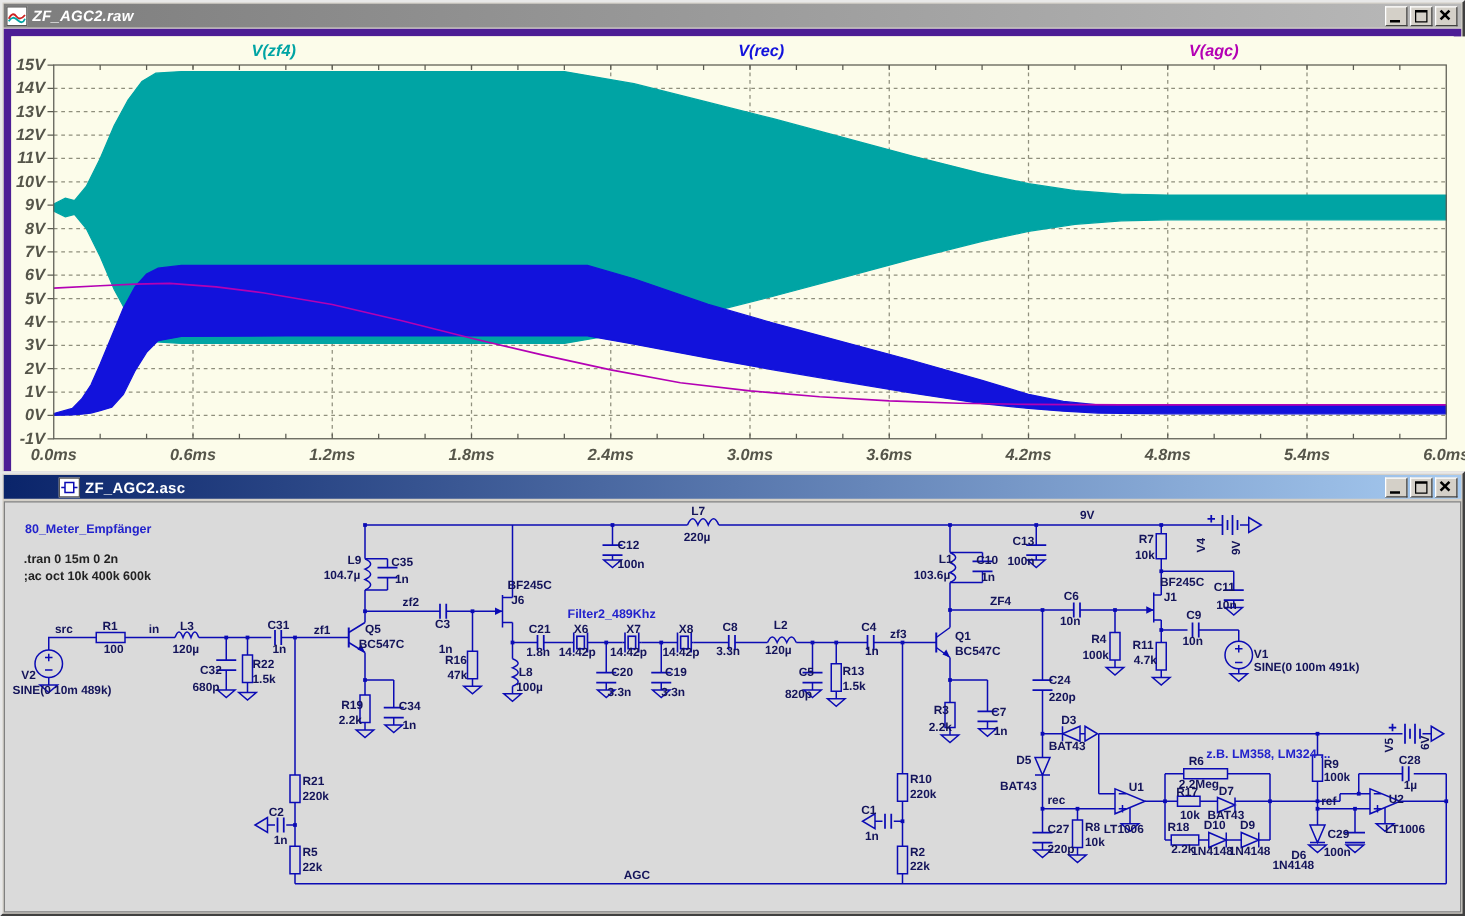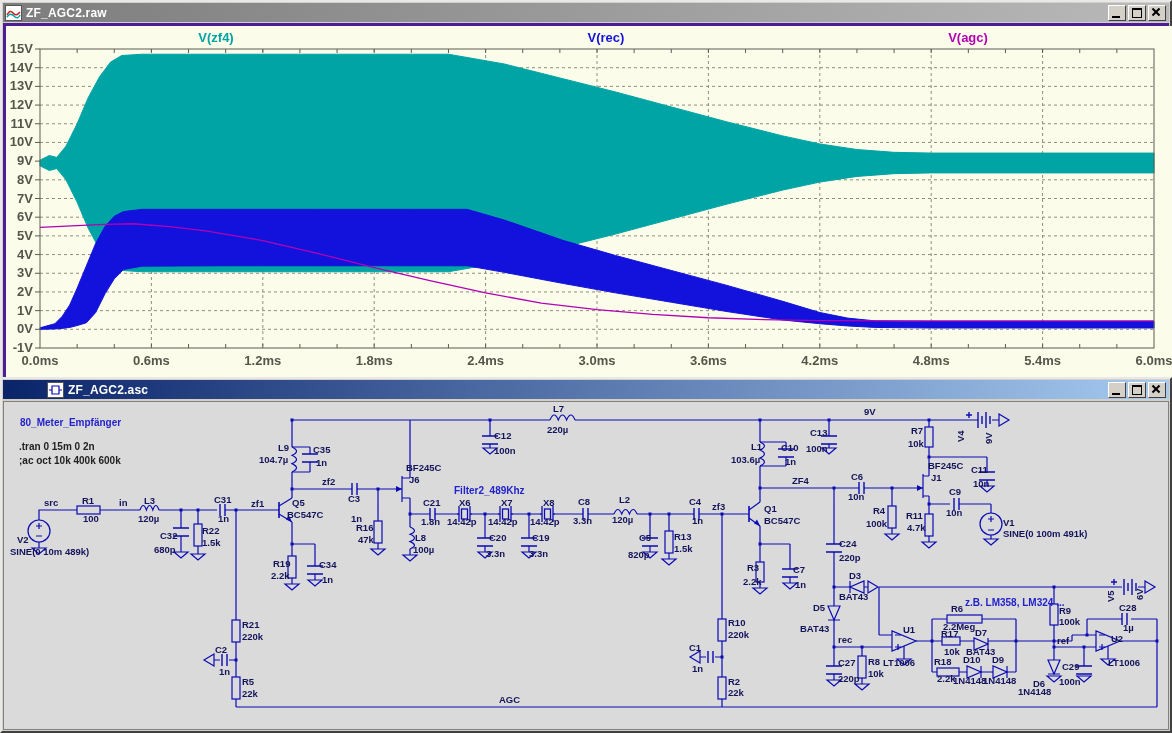--- a/index.html
+++ b/index.html
@@ -1,35 +1,35 @@
 <!DOCTYPE html>
 <html><head>
 <meta charset="utf-8">
 <style>
   html,body{margin:0;padding:0;background:#d4d0c8;}
   #stage{position:relative;width:1172px;height:733px;font-family:"Liberation Sans",sans-serif;overflow:hidden;background:#d4d0c8;}
   .win{position:absolute;left:0;width:1172px;box-sizing:border-box;border:2px solid;border-color:#e8e8e8 #404040 #404040 #e8e8e8;background:#d4d0c8;}
-  #plot-window{top:0;height:488px;}
+  #plot-window{top:0;height:488px;font-style:italic;}
   #schem-window{top:377px;height:356px;}
   .titlebar{position:absolute;top:1px;left:1px;right:1px;height:19px;display:flex;align-items:center;padding:0 2px;box-sizing:border-box;}
   #plot-window .titlebar{background:linear-gradient(90deg,#7d7d7d,#b9b9b9);}
   #schem-window .titlebar{background:linear-gradient(90deg,#0a246a,#a6caf0);padding-left:44px;}
   .titletext{color:#fff;font-weight:bold;font-size:12px;margin-left:4px;flex:1;letter-spacing:.2px;}
   .winbtns{display:flex;gap:2px;margin-right:1px;}
   .wbtn{width:16px;height:14px;background:#d4d0c8;border:1px solid;border-color:#fff #404040 #404040 #fff;position:relative;}
   .wbtn .glyph-min{position:absolute;left:3px;right:5px;bottom:2px;height:2px;background:#000;}
   .wbtn .glyph-max{position:absolute;left:3px;top:2px;width:8px;height:7px;border:1px solid #000;border-top-width:2px;}
   .glyph-x1,.glyph-x2{position:absolute;left:2px;top:5px;width:10px;height:2px;background:#000;}
   .glyph-x1{transform:rotate(45deg);}
   .glyph-x2{transform:rotate(-45deg);}
   .appicon{width:15px;height:14px;background:#fff;border:1px solid #555;flex:none;}
   svg{display:block;}
   text{font-family:"Liberation Sans",sans-serif;}
   .clientarea{position:absolute;left:1px;right:1px;bottom:1px;}
-  #plot-client{top:21px;background:#fcfcea;border:3px solid #4c1d95;}
+  #plot-client{top:21px;background:#fcfcea;border:6px solid #4c1d95;}
   #schem-client{top:22px;background:#dadada;border:1px solid #808080;}
 </style>
 </head>
 <body>
 
 <div id="stage">
 
   <div class="win" id="plot-window">
     <div class="titlebar">
       <span class="appicon">

